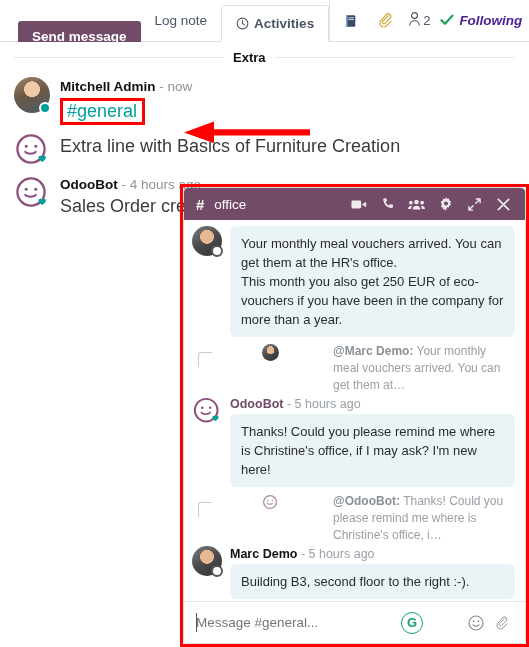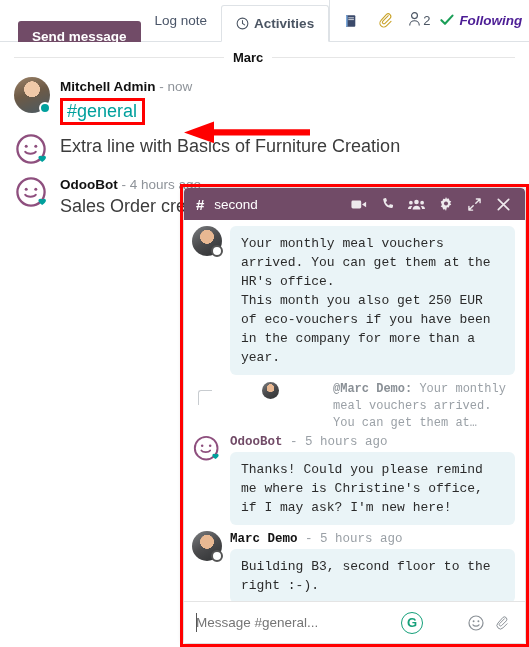--- a/index.html
+++ b/index.html
@@ -104,21 +104,21 @@
     display: flex; align-items: center; padding: 0 8px 0 12px; flex: 0 0 32px;
     border-radius: 4px 4px 0 0;
   }
   .cw-hash { font-size: 15px; font-weight: bold; margin-right: 10px; }
   .cw-title { font-size: 13.5px; flex: 0 0 auto; }
   .cw-actions { margin-left: auto; display: flex; align-items: center; gap: 2px; }
   .cw-ico { width: 27px; height: 26px; display: flex; align-items: center;
             justify-content: center; cursor: pointer; opacity: .88; }
 
   .cw-body { flex: 1; overflow: hidden; background: #fff; padding: 4px 10px 0 8px;
-             position: relative; font-family: Liberation Mono, monospace; }
+             position: relative; }
 
   .cmsg { display: flex; padding: 2px 0 4px 0; }
   .cmsg-av { width: 30px; height: 30px; border-radius: 50%; flex: 0 0 30px;
              margin-right: 8px; position: relative; }
   .cmsg-main { flex: 1; min-width: 0; }
   .cmsg-head { font-size: 12.5px; line-height: 16px; padding-bottom: 2px; }
   .cmsg-auth { font-weight: bold; color: #714B67; }
   .cmsg-auth.marc { color: #111; }
   .cmsg-time { color: #9aa0a6; }
   .bubble {
@@ -219,21 +219,21 @@
         </span>
         <span>Following</span>
       </div>
     </div>
   </div>
 
   <div class="thread">
 
     <div class="day-sep">
       <div class="ln ln-l"></div>
-      <div class="lbl">Marc</div>
+      <div class="lbl">Extra</div>
       <div class="ln"></div>
     </div>
 
     <div class="msg-row">
       <div class="msg-av av-photo-mitchell">
         <div class="st-dot st-online"></div>
       </div>
       <div class="msg-body">
         <div class="msg-head">
           <span class="msg-auth">Mitchell Admin</span>
@@ -283,21 +283,21 @@
   </div>
 
   <svg class="ann-arrow" viewBox="0 0 148 22">
     <path d="M148 8.2h-96v-7.6l-30 10.8 30 10.8v-7.6h96z" fill="#ff0000"></path>
   </svg>
 
   <div class="chatwin">
 
     <div class="cw-head">
       <span class="cw-hash">#</span>
-      <span class="cw-title">second</span>
+      <span class="cw-title">office</span>
 
       <div class="cw-actions">
         <div class="cw-ico">
           <svg width="16" height="13" viewBox="0 0 18 13">
               <rect x="0.5" y="2" width="11" height="9" rx="1.6" fill="#fff"></rect>
               <path d="M12.4 6.5 17 3.4v6.2z" fill="#fff"></path>
             </svg>
         </div>
         <div class="cw-ico">
           <svg width="14" height="14" viewBox="0 0 16 16">
@@ -366,20 +366,35 @@
         </div>
         <div class="cmsg-main">
           <div class="cmsg-head">
             <span class="cmsg-auth">OdooBot</span>
             <span class="cmsg-time">- 5 hours ago</span>
           </div>
           <div class="bubble">Thanks! Could you please remind me where is Christine's office, if I may ask? I'm new here!</div>
         </div>
       </div>
 
+      <div class="quote-wrap">
+        <div class="quote-elbow"></div>
+        <div class="quote-av">
+          <svg width="17" height="17" viewBox="0 0 36 36">
+            <circle cx="17" cy="17" r="13.6" fill="none" stroke="#a98aa0" stroke-width="2.6"></circle>
+            <circle cx="12.2" cy="14.2" r="1.7" fill="#a98aa0"></circle>
+            <circle cx="21.8" cy="14.2" r="1.7" fill="#a98aa0"></circle>
+            <path d="M11.2 19.8c1.6 2.5 9 2.5 10.6 0" fill="none" stroke="#a98aa0" stroke-width="2.2" stroke-linecap="round"></path>
+          </svg>
+        </div>
+        <div class="quote-txt">
+          <span class="quote-name">@OdooBot:</span>
+          <span>Thanks! Could you please remind me where is Christine's office, i…</span>
+        </div>
+      </div>
 
       <div class="cmsg">
         <div class="cmsg-av av-photo-marc">
           <div class="st-dot st-away"></div>
         </div>
         <div class="cmsg-main">
           <div class="cmsg-head">
             <span class="cmsg-auth marc">Marc Demo</span>
             <span class="cmsg-time">- 5 hours ago</span>
           </div>

